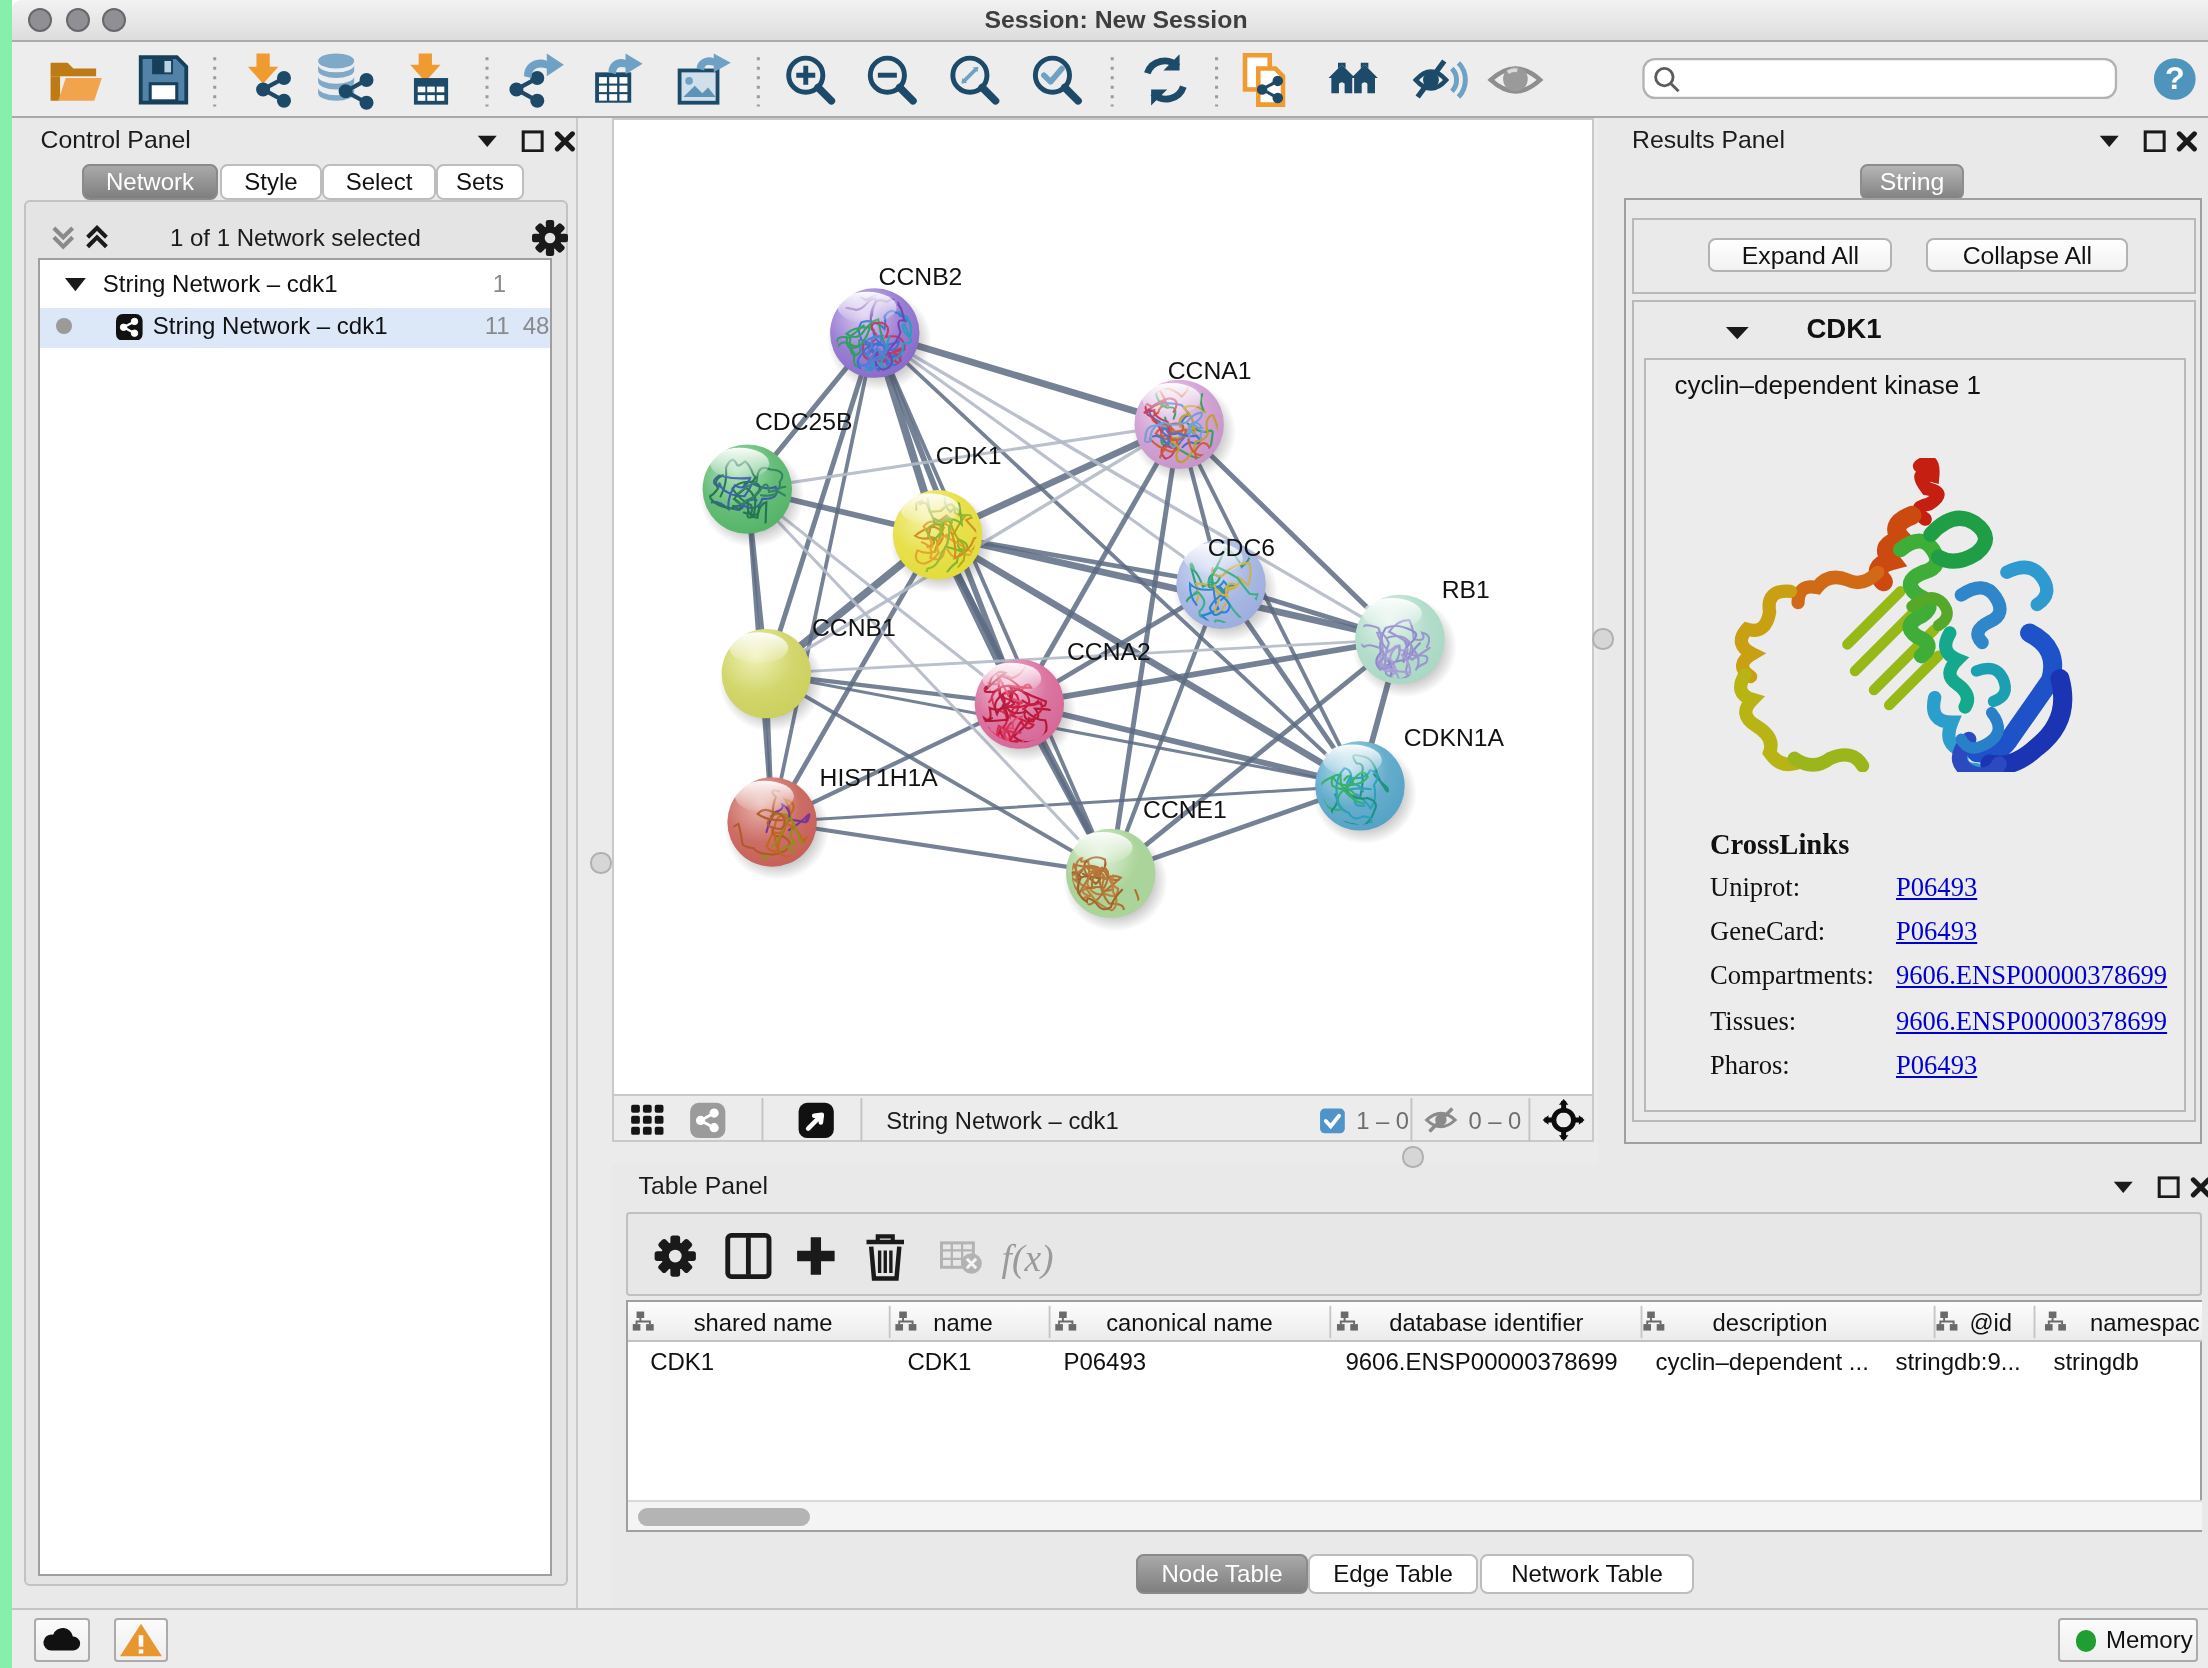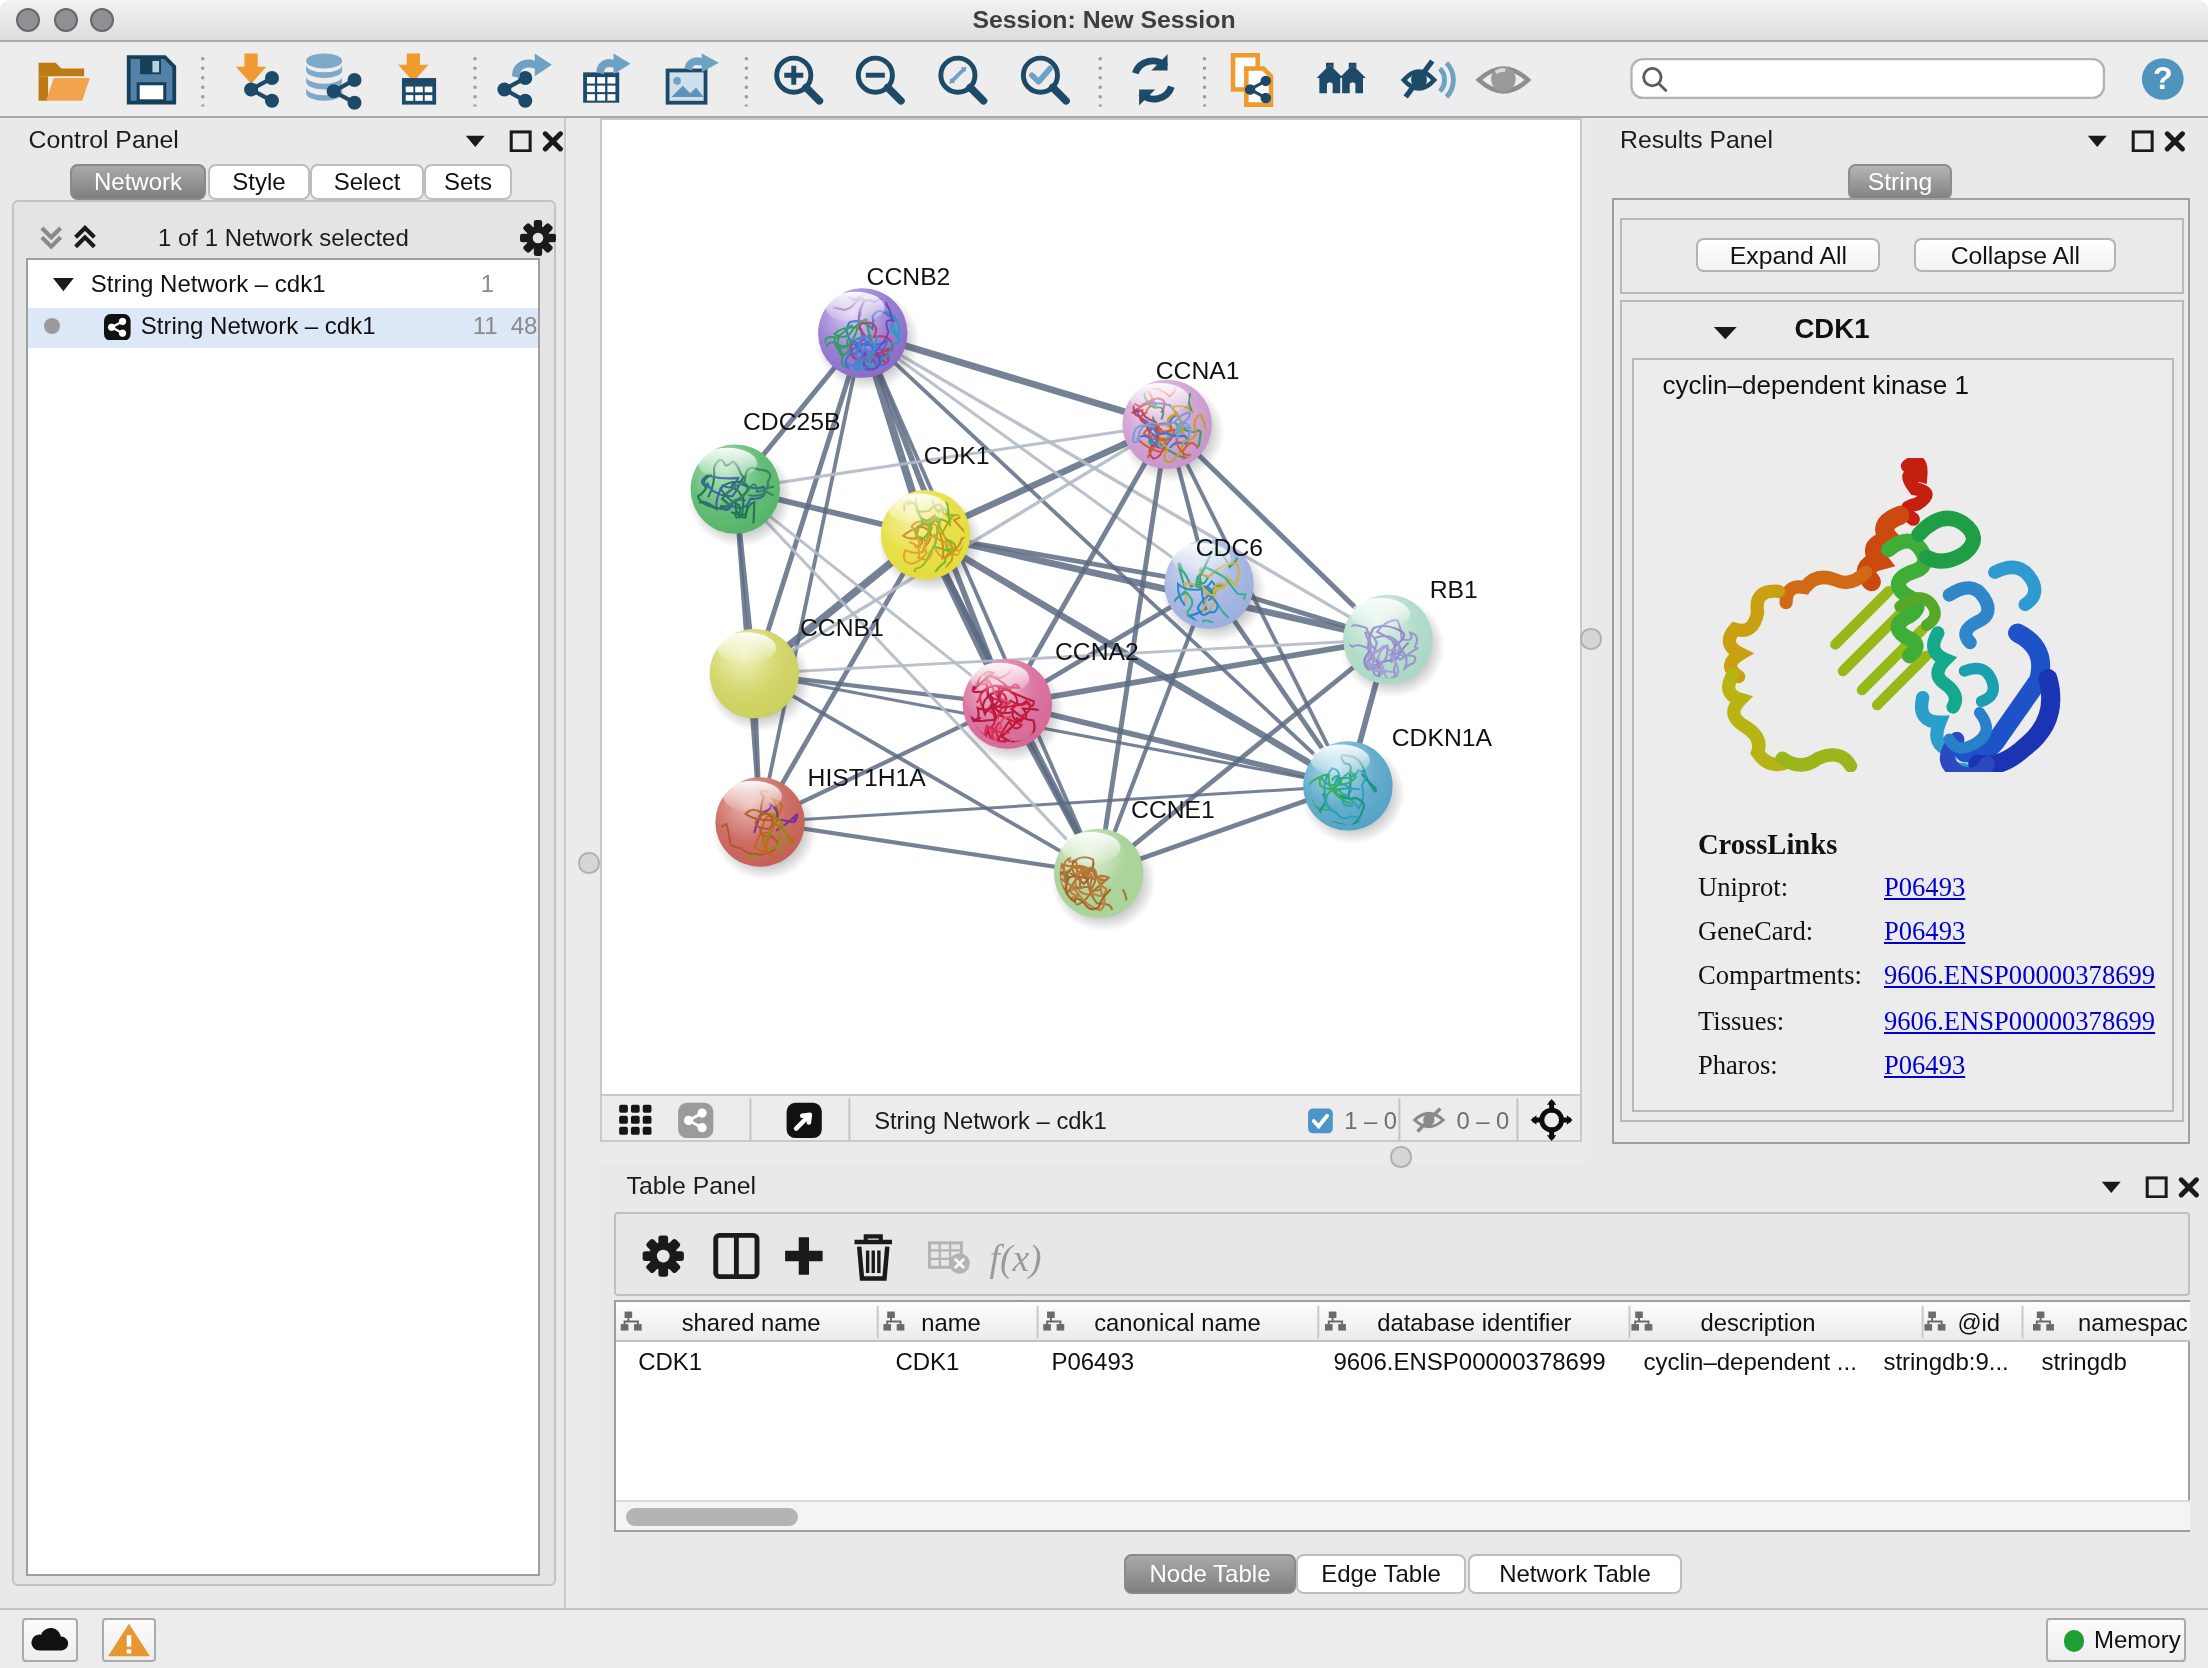--- a/index.html
+++ b/index.html
@@ -1,17 +1,17 @@
 <!DOCTYPE html>
 <html style="font-size:15px"><head>
 <meta charset="utf-8">
 <style>
   html,body{margin:0;padding:0;background:#555;}
   *{box-sizing:border-box;}
-  #vp{width:2208px;height:1668px;overflow:hidden;position:relative;background:#86efac;}
+  #vp{width:2208px;height:1668px;overflow:hidden;position:relative;background:#86efac;padding-left:12px;}
   #scale{width:1104px;height:834px;transform:scale(2);transform-origin:0 0;position:relative;
          font-family:"Liberation Sans",sans-serif;background:#ebebeb;}
   .abs{position:absolute;}
   
   #titlebar{left:0;top:0;width:1104px;height:21.4px;
     background:linear-gradient(#f2f2f2,#dddddd);border-bottom:1px solid #ababab;
     border-radius:4.8px 4.8px 0 0;}
   .tl{width:12px;height:12px;border-radius:50%;background:#8f8f94;border:0.8px solid #67676c;top:4.3px;}
   #title{width:100%;text-align:center;top:3.3px;font-size:12.4px;font-weight:bold;color:#3e3e3e;}
   

